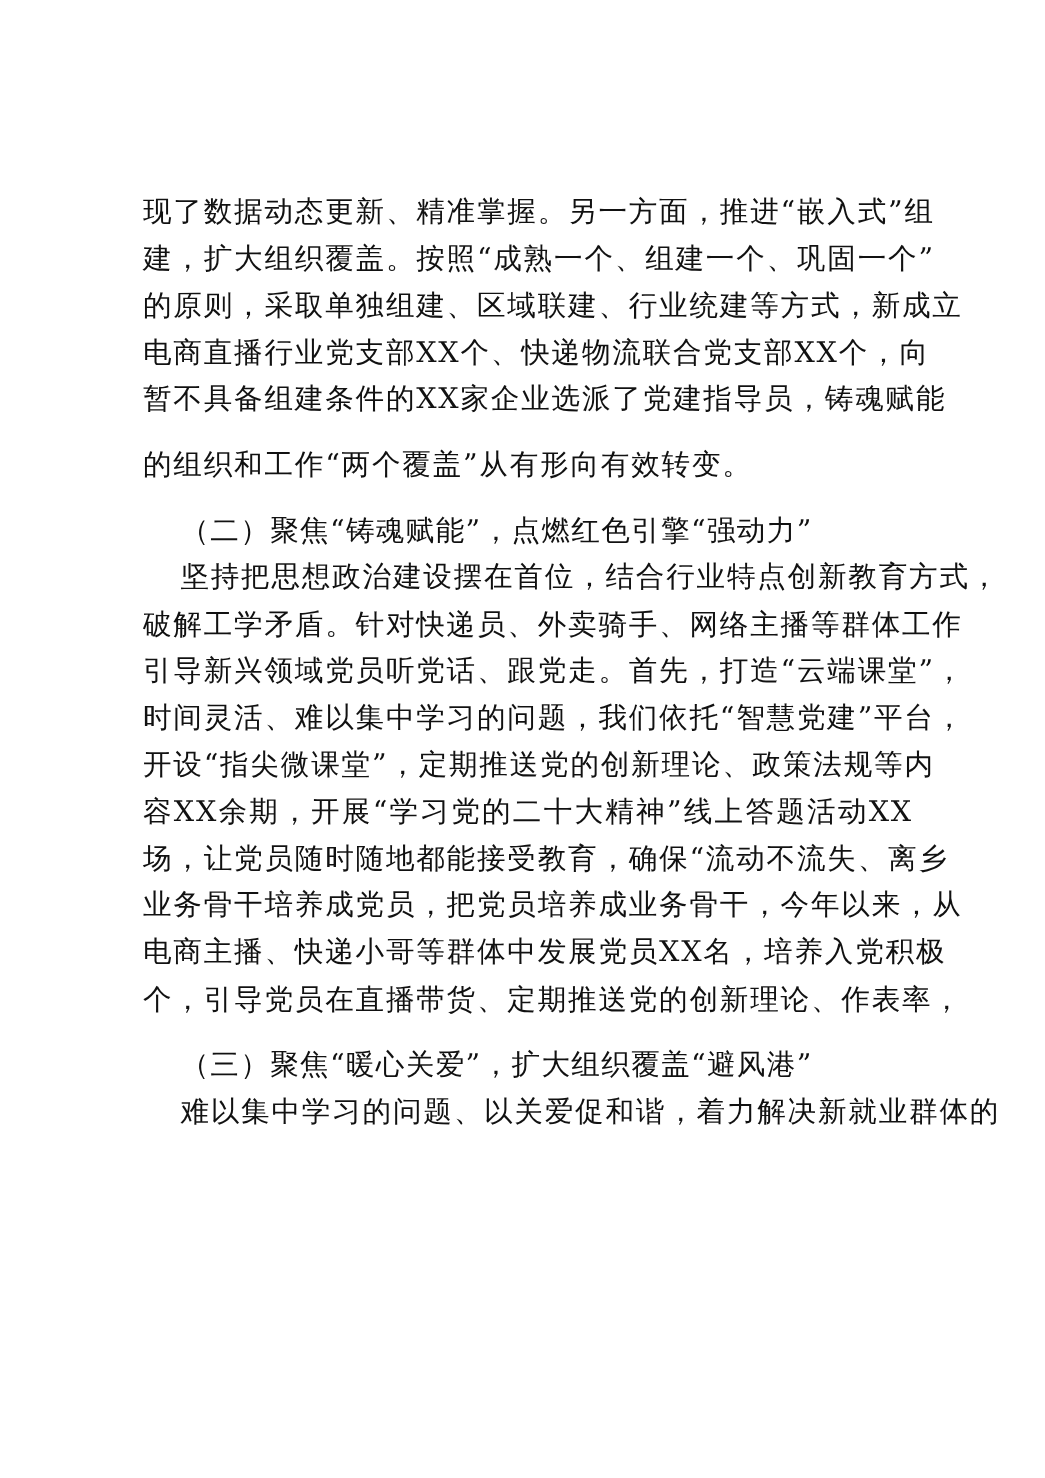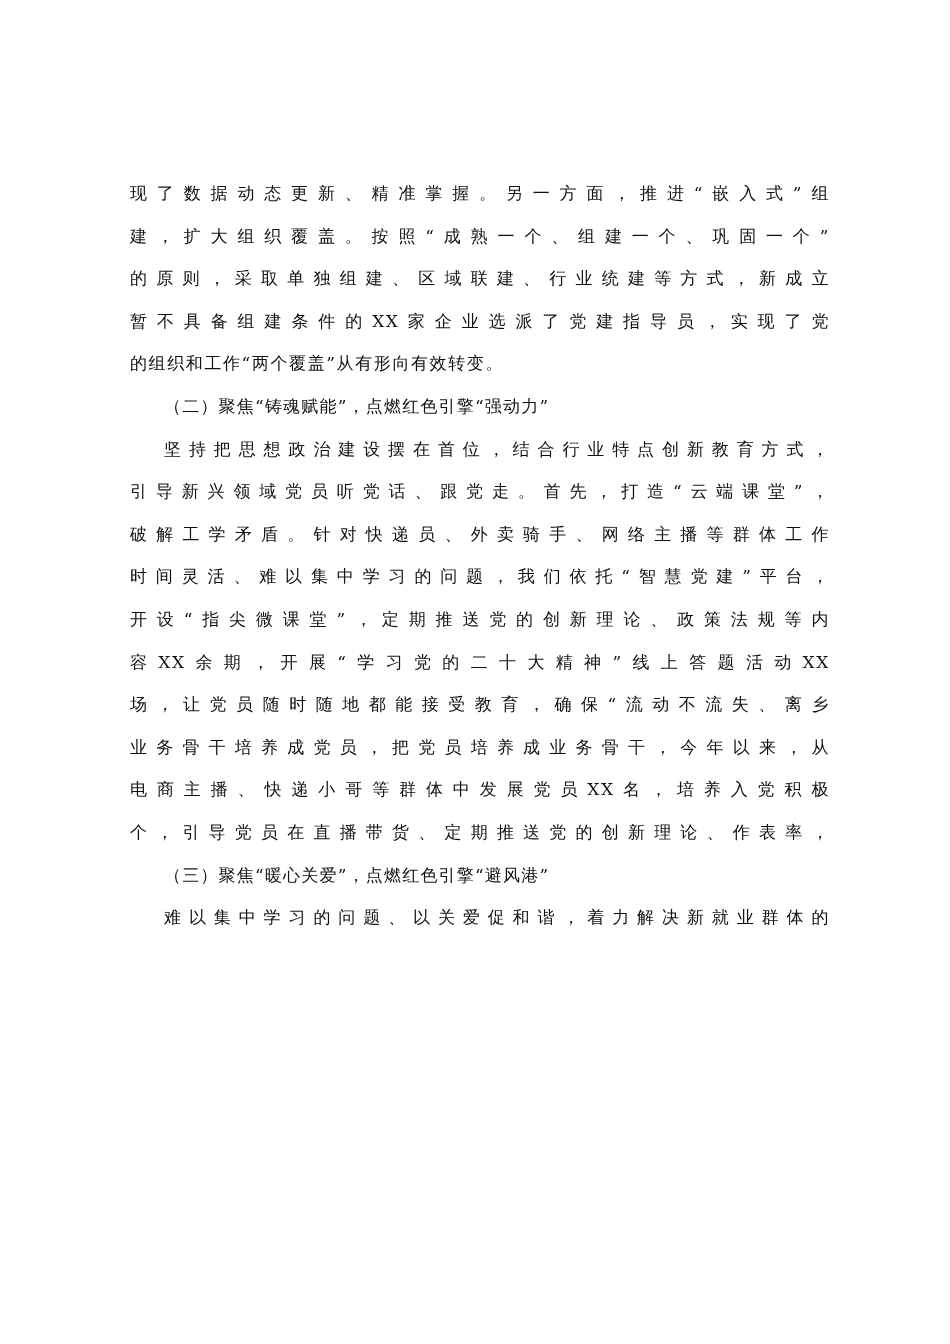--- a/index.html
+++ b/index.html
@@ -17,63 +17,65 @@
     }
     .page {
       position: absolute;
       left: 130px;
       top: 172px;
       width: 700px;
     }
     .line {
       height: 42.6px;
       line-height: 42.6px;
-      font-size: 17px;
+      font-size: 26px;
       white-space: nowrap;
       letter-spacing: 1.6px;
       text-align: justify;
       text-align-last: justify;
     }
     .line.last {
       text-align-last: left;
+      margin-top: 17px;
     }
     .line.indent {
       padding-left: 34px;
     }
     .heading {
       letter-spacing: 1.2px;
     }
   </style>
 </head>
 <body>
 
 <div class="page">
 
   <div>
     <div class="line">现了数据动态更新、精准掌握。另一方面，推进“嵌入式”组</div>
     <div class="line">建，扩大组织覆盖。按照“成熟一个、组建一个、巩固一个”</div>
     <div class="line">的原则，采取单独组建、区域联建、行业统建等方式，新成立</div>
-    <div class="line">暂不具备组建条件的XX家企业选派了党建指导员，实现了党</div>
+    <div class="line">电商直播行业党支部XX个、快递物流联合党支部XX个，向</div>
+    <div class="line">暂不具备组建条件的XX家企业选派了党建指导员，铸魂赋能</div>
     <div class="line last">的组织和工作“两个覆盖”从有形向有效转变。</div>
   </div>
 
   <div class="line last indent heading">（二）聚焦“铸魂赋能”，点燃红色引擎“强动力”</div>
 
   <div>
     <div class="line indent">坚持把思想政治建设摆在首位，结合行业特点创新教育方式，</div>
+    <div class="line">破解工学矛盾。针对快递员、外卖骑手、网络主播等群体工作</div>
     <div class="line">引导新兴领域党员听党话、跟党走。首先，打造“云端课堂”，</div>
-    <div class="line">破解工学矛盾。针对快递员、外卖骑手、网络主播等群体工作</div>
     <div class="line">时间灵活、难以集中学习的问题，我们依托“智慧党建”平台，</div>
     <div class="line">开设“指尖微课堂”，定期推送党的创新理论、政策法规等内</div>
     <div class="line">容XX余期，开展“学习党的二十大精神”线上答题活动XX</div>
     <div class="line">场，让党员随时随地都能接受教育，确保“流动不流失、离乡</div>
     <div class="line">业务骨干培养成党员，把党员培养成业务骨干，今年以来，从</div>
     <div class="line">电商主播、快递小哥等群体中发展党员XX名，培养入党积极</div>
     <div class="line">个，引导党员在直播带货、定期推送党的创新理论、作表率，</div>
   </div>
 
-  <div class="line last indent heading">（三）聚焦“暖心关爱”，点燃红色引擎“避风港”</div>
+  <div class="line last indent heading">（三）聚焦“暖心关爱”，扩大组织覆盖“避风港”</div>
 
   <div>
     <div class="line indent">难以集中学习的问题、以关爱促和谐，着力解决新就业群体的</div>
   </div>
 
 </div>
 
 </body></html>

